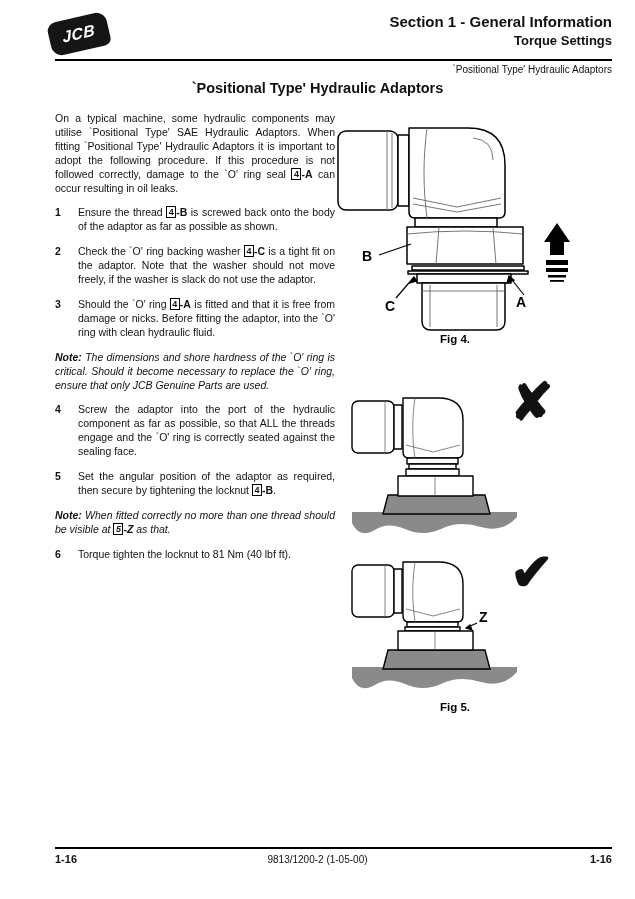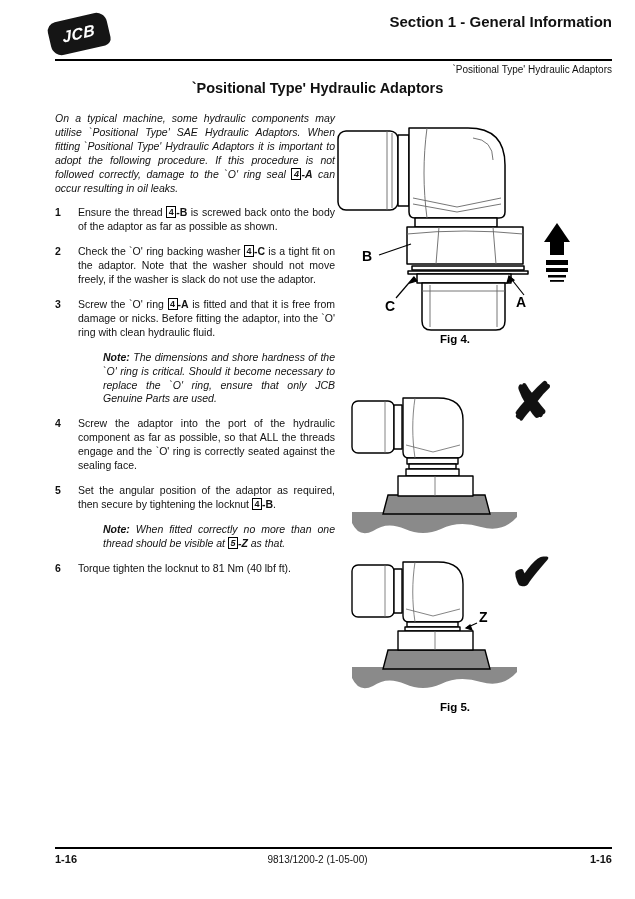--- a/index.html
+++ b/index.html
@@ -23,25 +23,25 @@
   .hdr-titles { position:absolute; top:13px; right:23px; text-align:right; }
   .hdr-section { font-size:15px; font-weight:bold; }
   .hdr-subsection { font-size:13px; font-weight:bold; margin-top:3px; }
   .hdr-rule { position:absolute; left:55px; right:23px; top:59px; height:2px; background:#000; }
   .breadcrumb { position:absolute; top:64px; right:23px; font-size:10px; }
   .page-title { position:absolute; top:80px; left:0; width:100%; text-align:center;
     font-size:14.5px; font-weight:bold; }
   
   .col { position:absolute; left:55px; top:112px; width:280px; font-size:10.5px; line-height:13.9px; }
   .col h2 { font-size:12.5px; margin-bottom:12px; }
-  .para { text-align:justify; margin-bottom:11px;font-style:italic; }
+  .para { text-align:justify; margin-bottom:11px; }
   .step { display:flex; margin-bottom:11px; }
   .step-num { width:23px; flex:0 0 23px; font-weight:bold; }
   .step-body { flex:1; text-align:justify; }
-  .note { font-style:italic; text-align:justify; margin-bottom:11px;margin-left:48px; }
+  .note { font-style:italic; text-align:justify; margin-bottom:11px; }
   .note b { font-style:italic; }
   .figref { font-weight:bold; white-space:nowrap; }
   .refbox {
     display:inline-block; border:1px solid #000; padding:0 1.5px;
     font-size:9px; line-height:10px; font-weight:bold; vertical-align:1px;
   }
   
   .fig4 { position:absolute; left:335px; top:108px; }
   .fig5 { position:absolute; left:335px; top:365px; }
   svg text { font-family:"Liberation Sans", sans-serif; }
@@ -57,20 +57,21 @@
 </head>
 <body>
 
 <div class="page">
 
   <div class="logo">
     <span>JCB</span>
   </div>
   <div class="hdr-titles">
     <div class="hdr-section">Section 1 - General Information</div>
+    <div class="hdr-subsection">Torque Settings</div>
   </div>
   <div class="hdr-rule"></div>
   <div class="breadcrumb">`Positional Type' Hydraulic Adaptors</div>
   <div class="page-title">`Positional Type' Hydraulic Adaptors</div>
 
   <div class="col">
 
     <p class="para"><span>On a typical machine, some hydraulic components may utilise `Positional Type' SAE Hydraulic Adaptors. When fitting `Positional Type' Hydraulic Adaptors it is important to adopt the following procedure. If this procedure is not followed correctly, damage to the `O' ring seal </span><span class="figref"><span class="refbox">4</span><span>-A</span></span><span> can occur resulting in oil leaks.</span></p>
 
     <div class="step">
@@ -78,21 +79,21 @@
       <span class="step-body"><span>Ensure the thread </span><span class="figref"><span class="refbox">4</span><span>-B</span></span><span> is screwed back onto the body of the adaptor as far as possible as shown.</span></span>
     </div>
 
     <div class="step">
       <span class="step-num">2</span>
       <span class="step-body"><span>Check the `O' ring backing washer </span><span class="figref"><span class="refbox">4</span><span>-C</span></span><span> is a tight fit on the adaptor. Note that the washer should not move freely, if the washer is slack do not use the adaptor.</span></span>
     </div>
 
     <div class="step">
       <span class="step-num">3</span>
-      <span class="step-body"><span>Screw the `O' ring </span><span class="figref"><span class="refbox">4</span><span>-A</span></span><span> is fitted and that it is free from damage or nicks. Before fitting the adaptor, into the `O' ring with clean hydraulic fluid.</span></span>
+      <span class="step-body"><span>Should the `O' ring </span><span class="figref"><span class="refbox">4</span><span>-A</span></span><span> is fitted and that it is free from damage or nicks. Before fitting the adaptor, into the `O' ring with clean hydraulic fluid.</span></span>
     </div>
 
     <p class="note"><b>Note:</b><span> The dimensions and shore hardness of the `O' ring is critical. Should it become necessary to replace the `O' ring, ensure that only JCB Genuine Parts are used.</span></p>
 
     <div class="step">
       <span class="step-num">4</span>
       <span class="step-body">Screw the adaptor into the port of the hydraulic component as far as possible, so that ALL the threads engage and the `O' ring is correctly seated against the sealing face.</span>
     </div>
 
     <div class="step">

